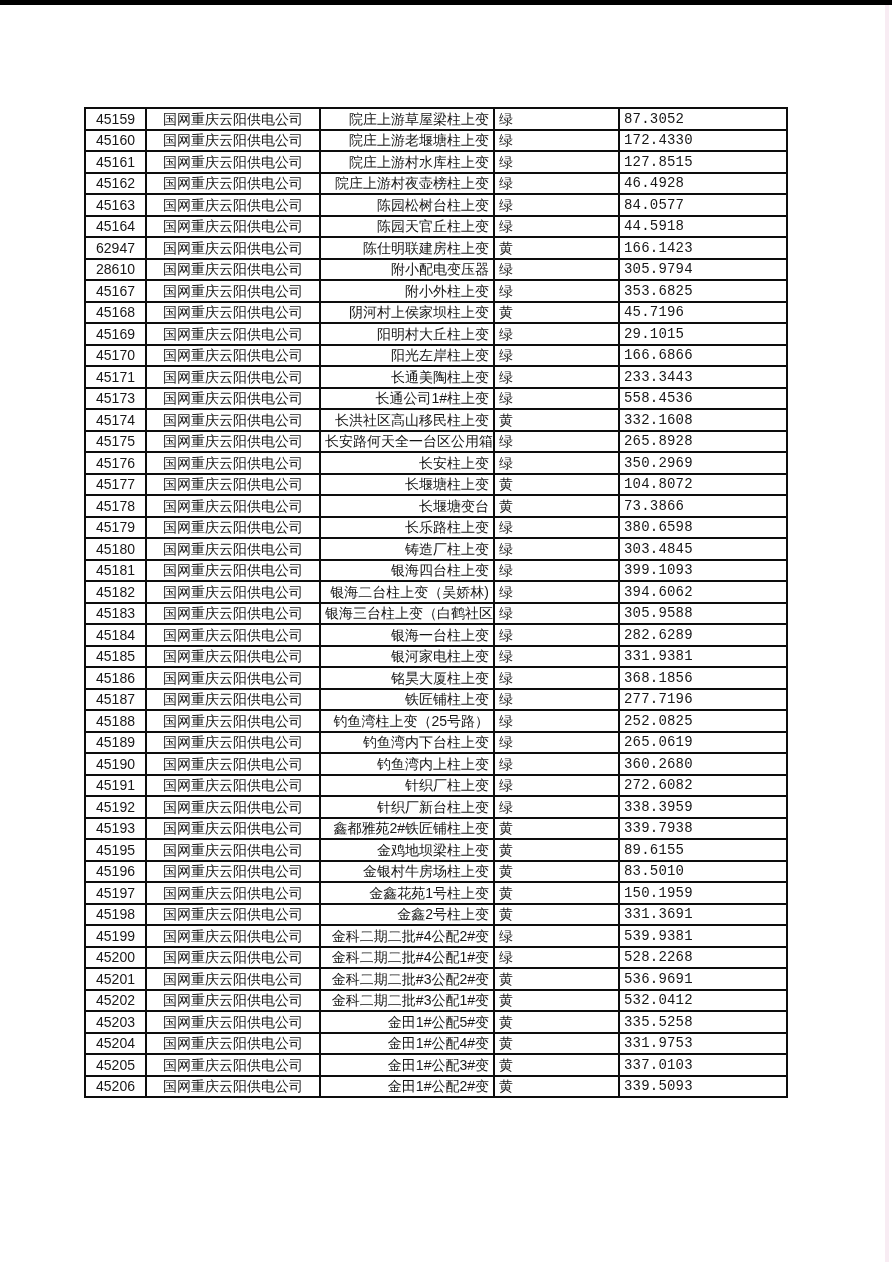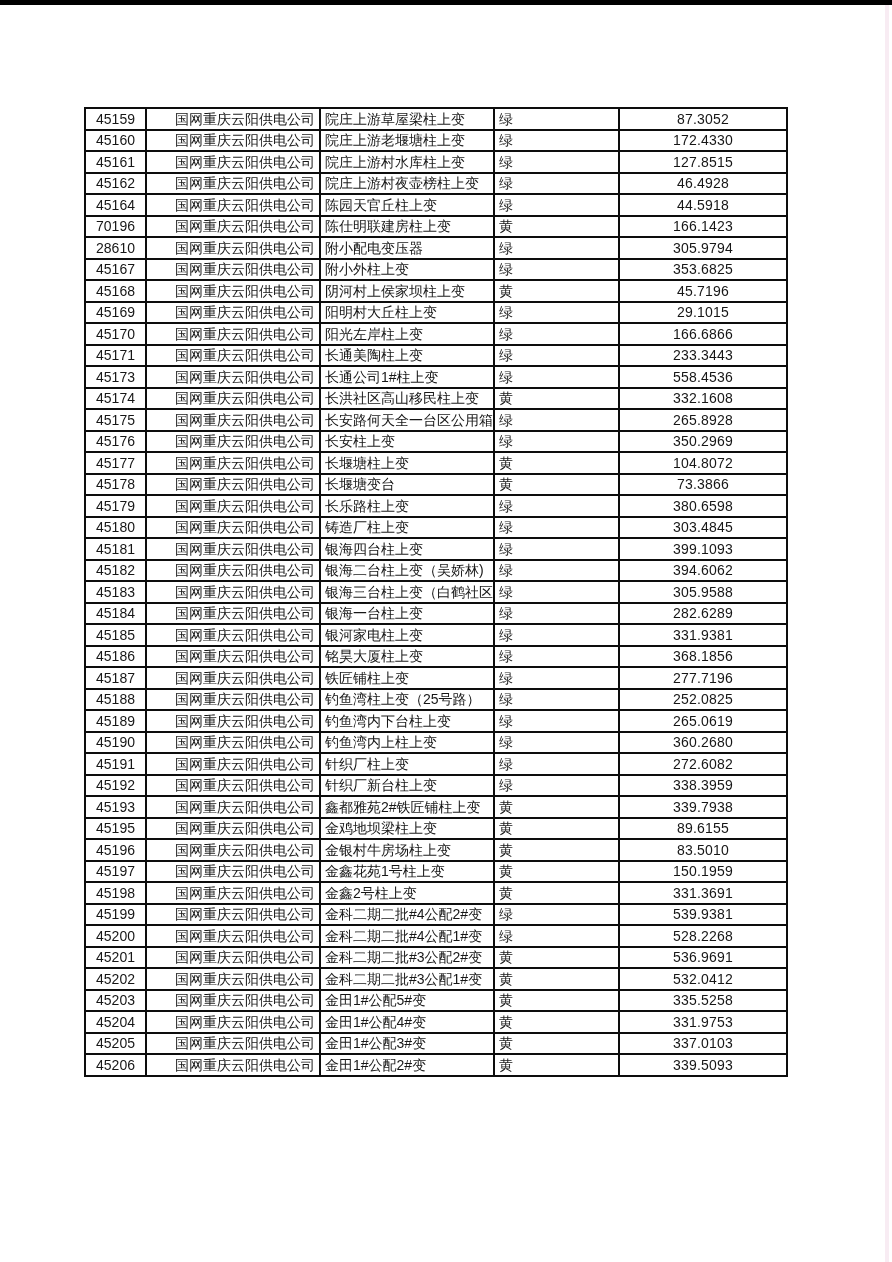--- a/index.html
+++ b/index.html
@@ -38,24 +38,24 @@
     border: 2px solid #0d0d0d;
     height: 21.5px;
     font-size: 14px;
     line-height: 18px;
     padding: 0 4px;
     white-space: nowrap;
     overflow: hidden;
     color: #161616;
   }
   td.col-id    { text-align: center; padding: 0 2px; }
-  td.col-company { text-align: right; }
-  td.col-name  { text-align: left; }
+  td.col-company { text-align: center; }
+  td.col-name  { text-align: right; }
   td.col-status{ text-align: left; }
-  td.col-value { text-align: center; font-size: 15px; letter-spacing: 0.2px; }
+  td.col-value { font-size: 15px; letter-spacing: 0.2px; font-family: Liberation Mono, monospace; }
   col.c-id      { width: 61px; }
   col.c-company { width: 174px; }
   col.c-name    { width: 174px; }
   col.c-status  { width: 125px; }
   col.c-value   { width: 168px; }
 </style>
 </head>
 <body>
 
 <div class="top-bar"></div>
@@ -93,28 +93,35 @@
     <td class="col-value">127.8515</td>
   </tr>
         <tr>
     <td class="col-id">45162</td>
     <td class="col-company">国网重庆云阳供电公司</td>
     <td class="col-name">院庄上游村夜壶榜柱上变</td>
     <td class="col-status">绿</td>
     <td class="col-value">46.4928</td>
   </tr>
         <tr>
+    <td class="col-id">45163</td>
+    <td class="col-company">国网重庆云阳供电公司</td>
+    <td class="col-name">陈园松树台柱上变</td>
+    <td class="col-status">绿</td>
+    <td class="col-value">84.0577</td>
+  </tr>
+        <tr>
     <td class="col-id">45164</td>
     <td class="col-company">国网重庆云阳供电公司</td>
     <td class="col-name">陈园天官丘柱上变</td>
     <td class="col-status">绿</td>
     <td class="col-value">44.5918</td>
   </tr>
         <tr>
-    <td class="col-id">70196</td>
+    <td class="col-id">62947</td>
     <td class="col-company">国网重庆云阳供电公司</td>
     <td class="col-name">陈仕明联建房柱上变</td>
     <td class="col-status">黄</td>
     <td class="col-value">166.1423</td>
   </tr>
         <tr>
     <td class="col-id">28610</td>
     <td class="col-company">国网重庆云阳供电公司</td>
     <td class="col-name">附小配电变压器</td>
     <td class="col-status">绿</td>

